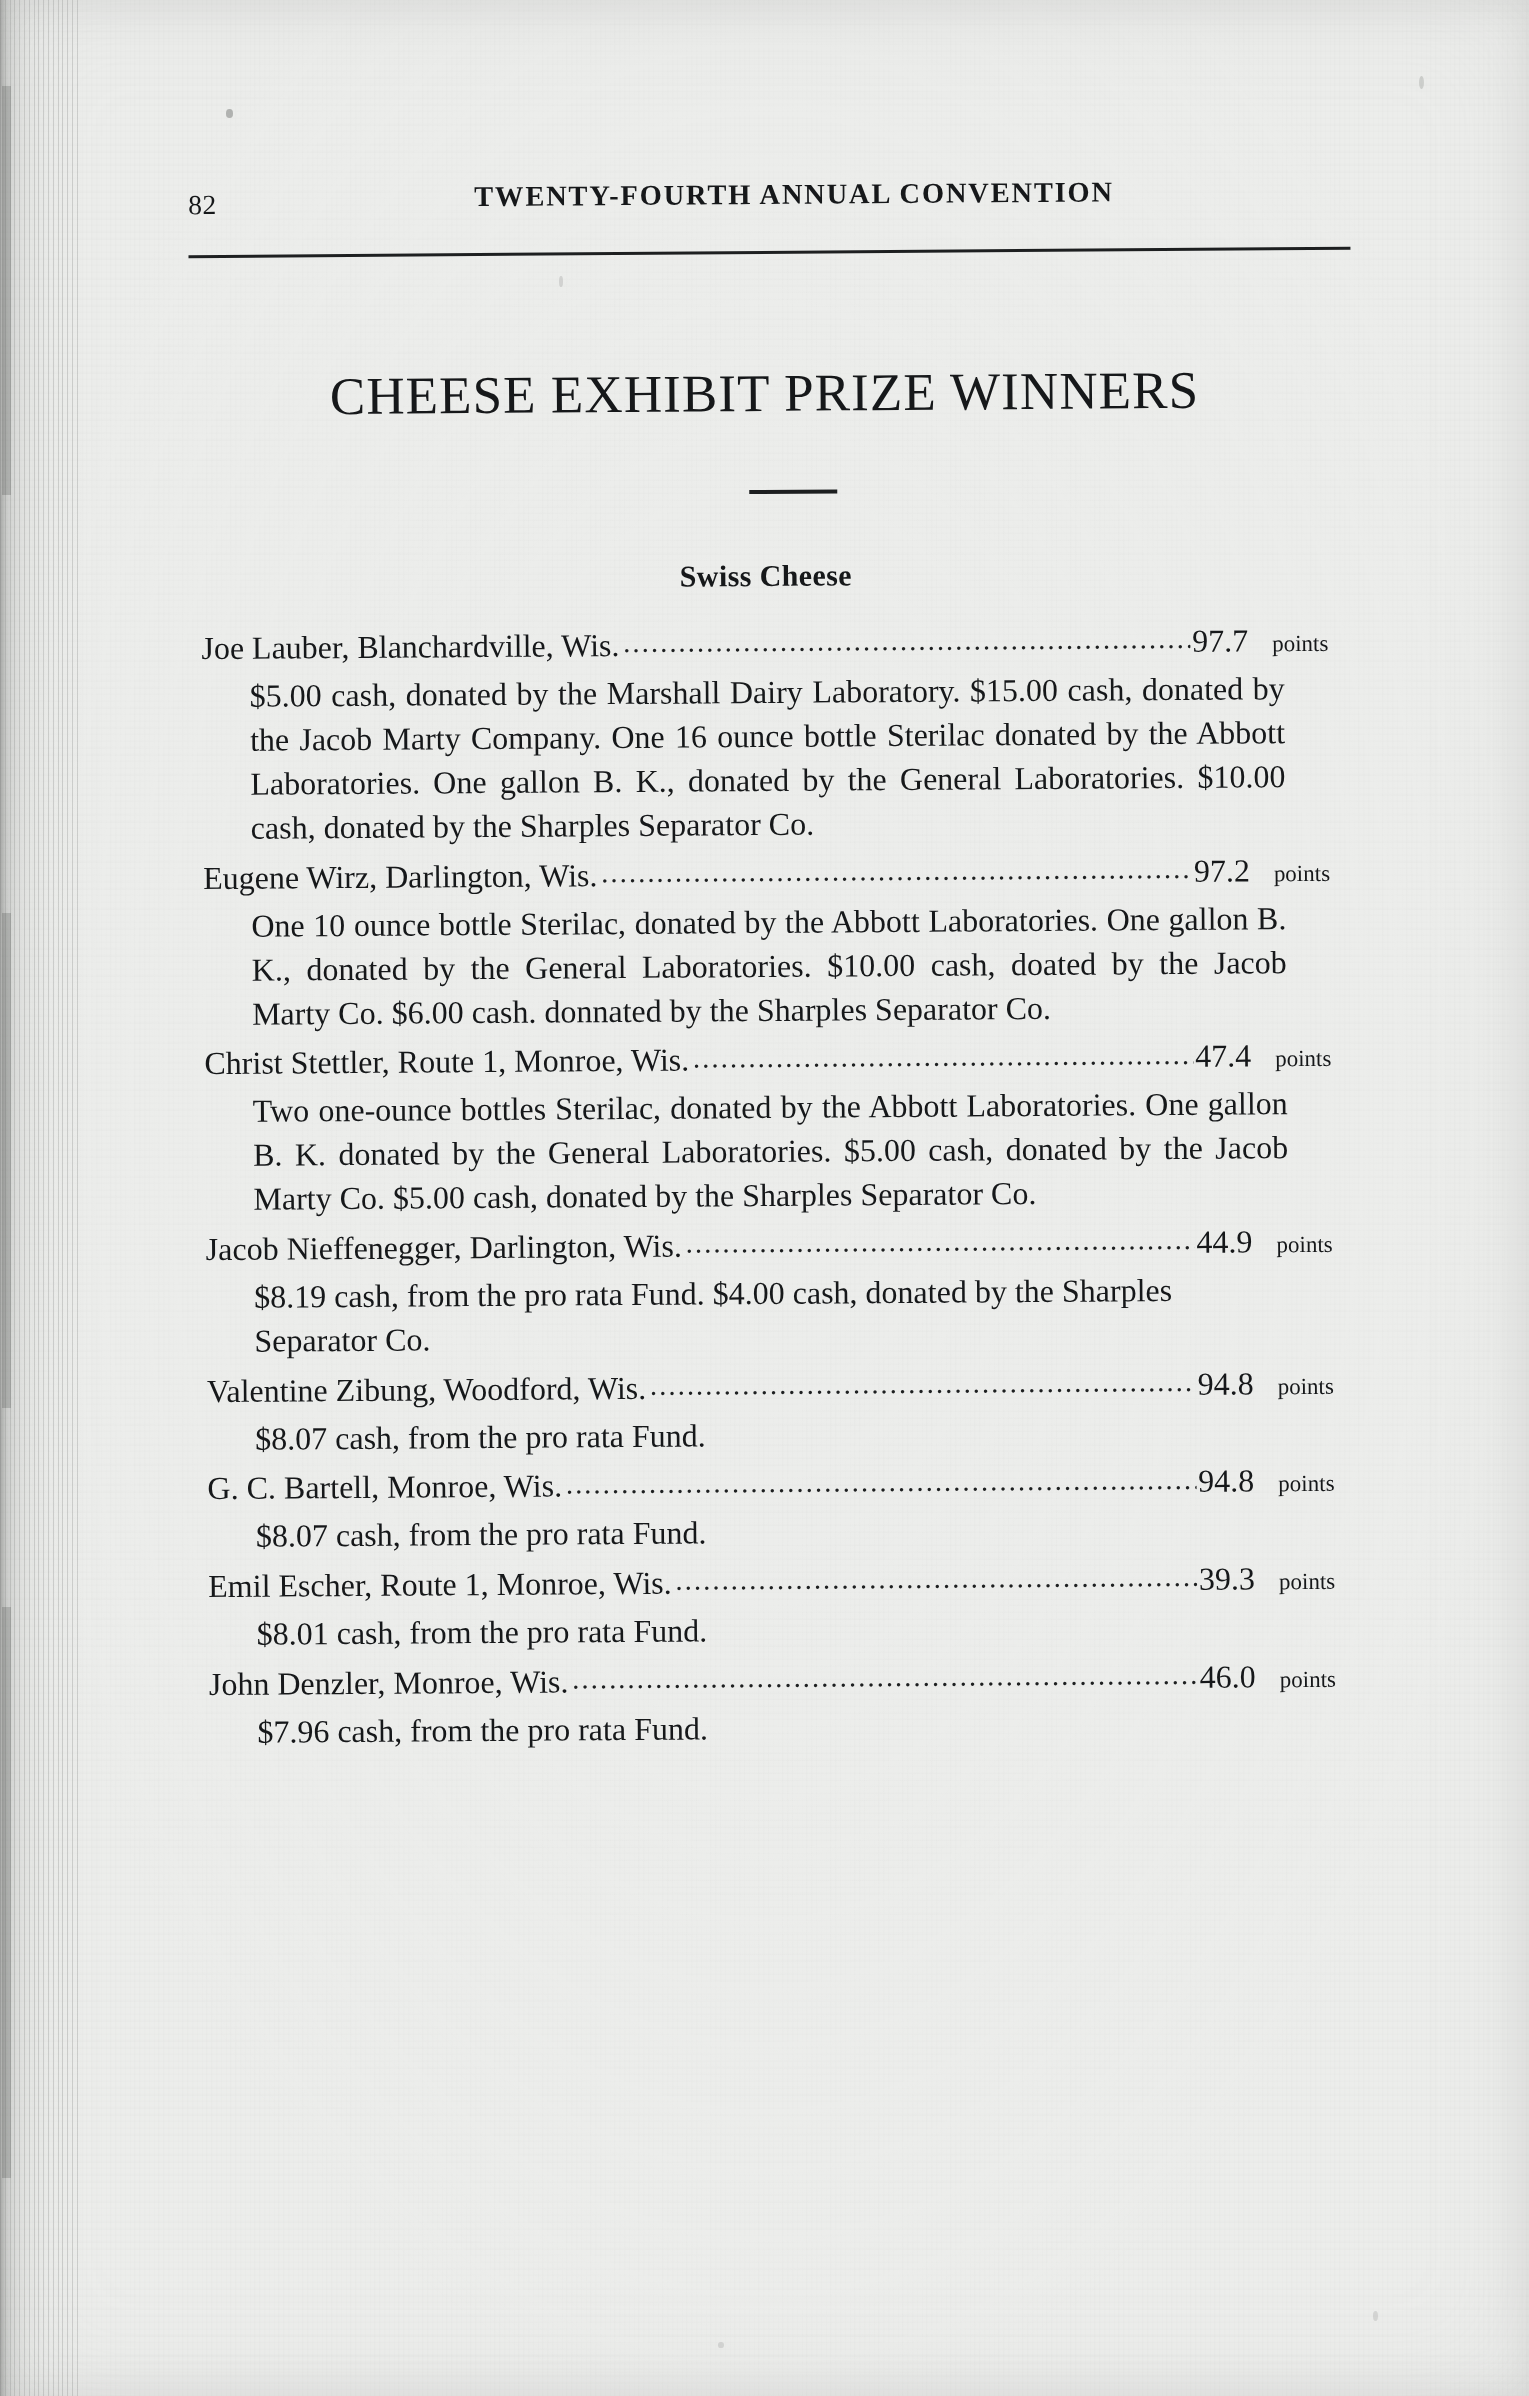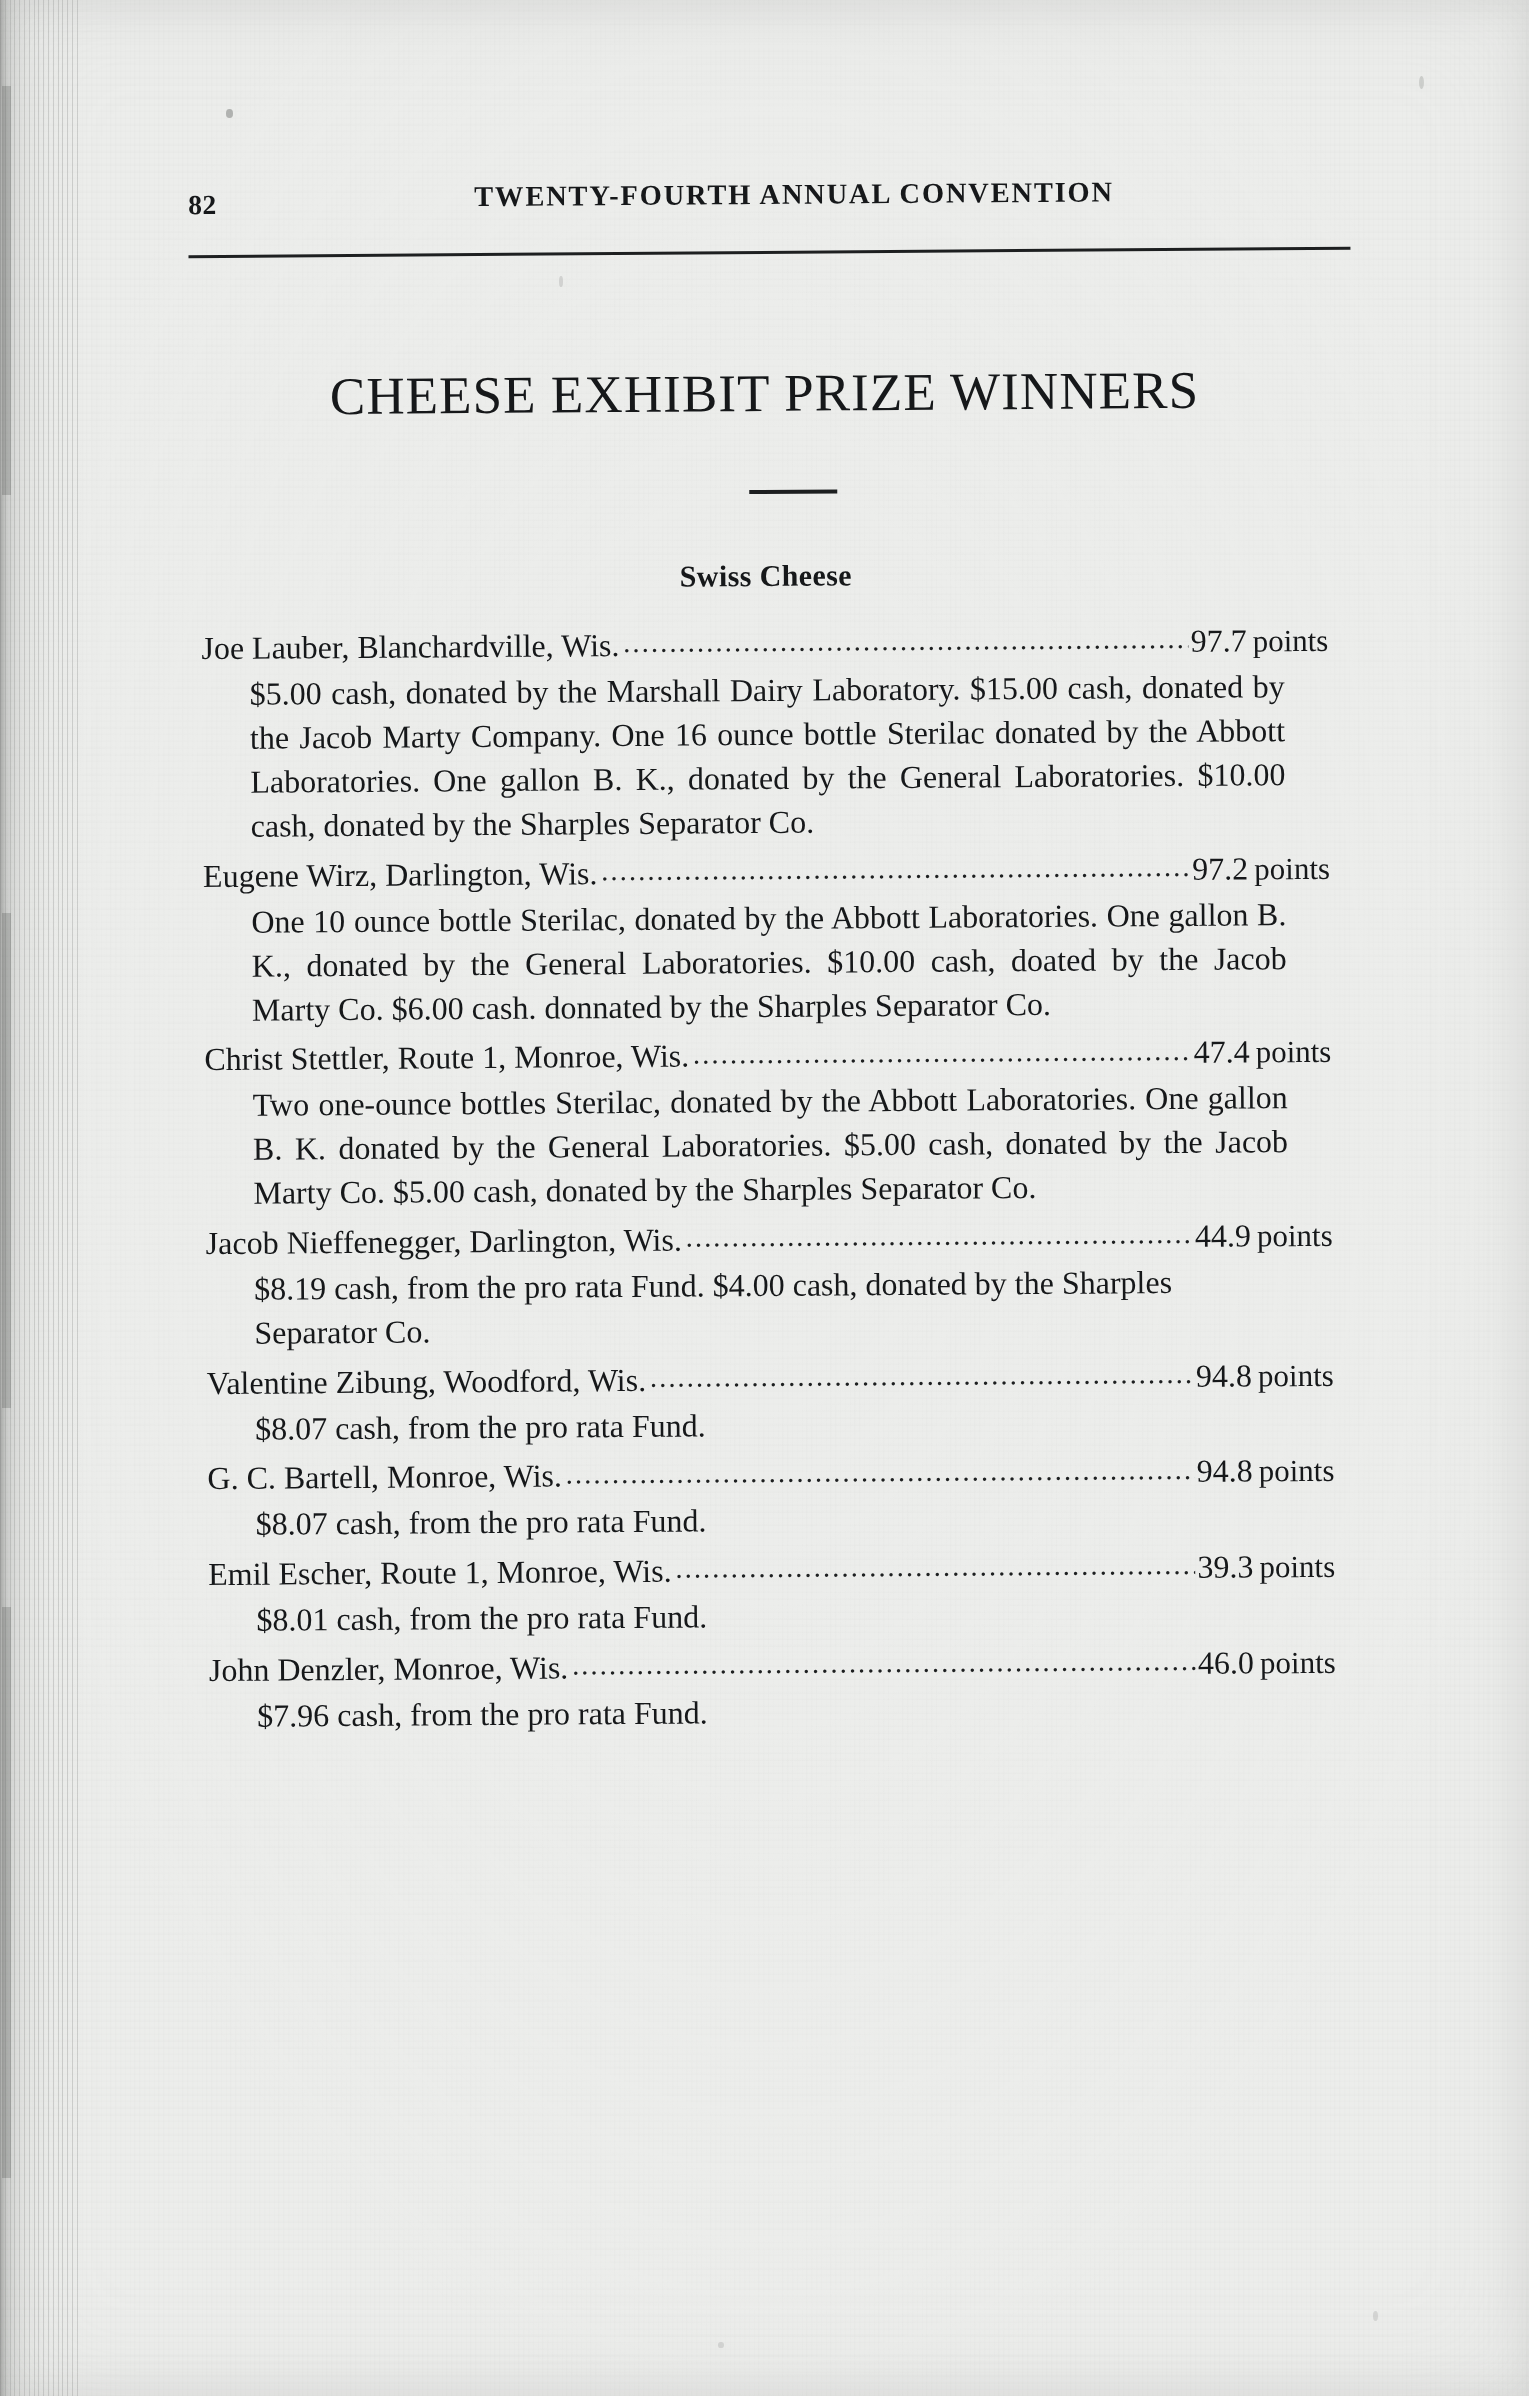--- a/index.html
+++ b/index.html
@@ -89,21 +89,21 @@
     left: 195px;
     top: 179px;
     width: 1168px;
     height: 44px;
   }
   .folio {
     position: absolute;
     left: 0;
     top: 5.7px;
     font-size: 27.6px;
-    font-weight: 700;
+    font-weight: 400;
     letter-spacing: 0.5px;
   }
   .head-title {
     position: absolute;
     left: 0;
     right: 0;
     top: 0;
     text-align: center;
     font-size: 28.5px;
     font-weight: 700;
@@ -185,22 +185,22 @@
     color: #1d1f20;
   }
   .leader::after {
     content: "......................................................................................................";
   }
   .entry-score {
     flex: 0 0 auto;
     font-size: 32px;
   }
   .entry-score .pts {
-    font-size: 31px;
-    margin-left: 6px;
+    font-size: 23px;
+    margin-left: 24px;
   }
   .entry-body {
     font-size: 32px;
     line-height: 44px;
     text-align: justify;
     text-align-last: left;
     padding-left: 48px;
     padding-right: 44px;
     hyphens: manual;
   }

